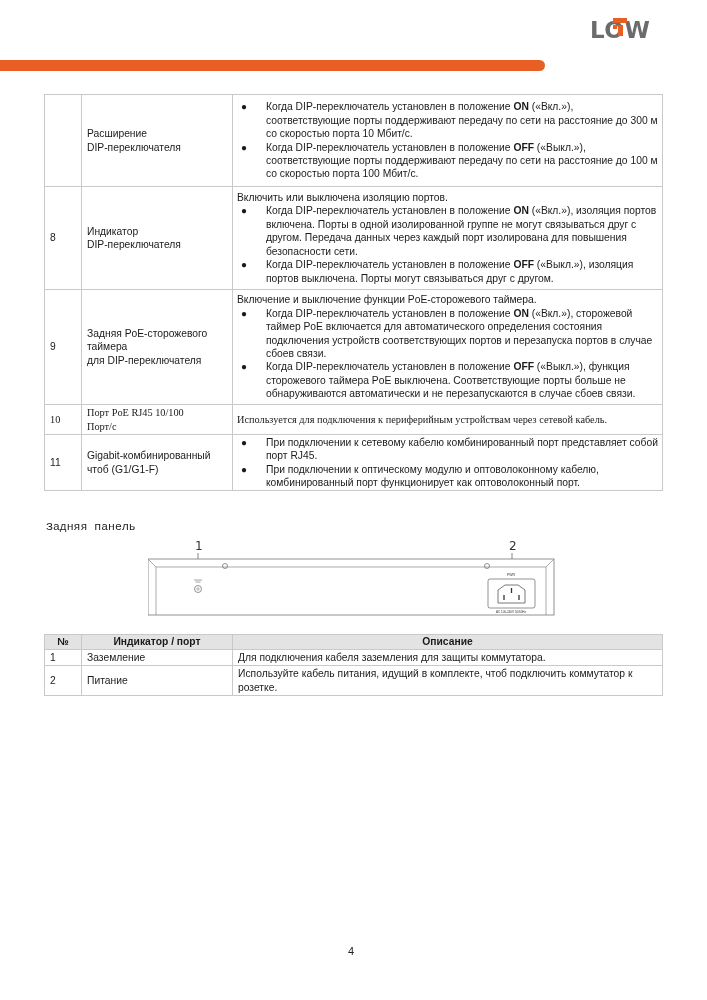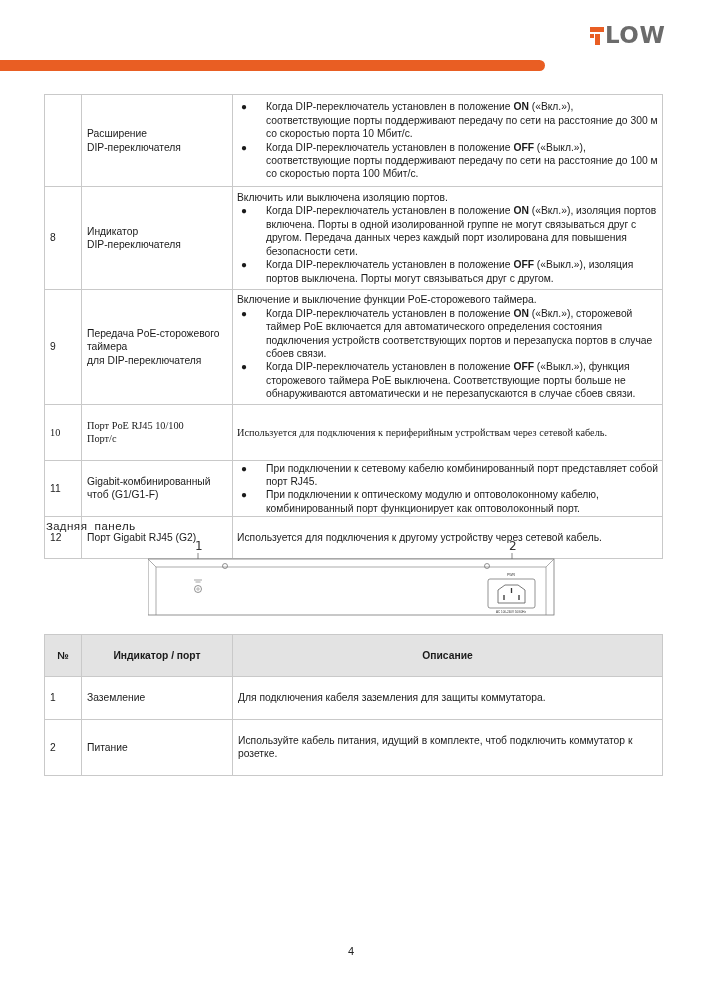--- a/index.html
+++ b/index.html
@@ -1,29 +1,29 @@
 <!DOCTYPE html>
 <html><head>
 <meta charset="utf-8">
 <style>
   * { box-sizing: border-box; margin: 0; padding: 0; }
   html, body { width: 707px; height: 1000px; background: #ffffff; overflow: hidden; }
   body { position: relative; font-family: "Liberation Sans", "DejaVu Sans", sans-serif; color: #1a1a1a; }
 
-  .logo { position: absolute; left: 590px; top: 22px; height: 26px; display: flex; align-items: center; }
+  .logo { position: absolute; left: 590px; top: 16px; height: 26px; display: flex; align-items: center; flex-direction: column; }
   .logo .mark { position: relative; width: 14px; height: 20px; margin-right: 1px; }
   .logo .mark .t1 { position: absolute; left: 0; top: 2px; width: 14px; height: 5px; background: #e95e23; }
   .logo .mark .t2 { position: absolute; left: 5px; top: 9px; width: 5px; height: 11px; background: #e95e23; }
   .logo .mark .t3 { position: absolute; left: 0; top: 9px; width: 4px; height: 4px; background: #e95e23; }
   .logo .word { font-family: "DejaVu Sans", sans-serif; font-weight: bold; font-size: 23px; letter-spacing: 0.5px; color: #6b6b6b; line-height: 1; }
 
   .orange-bar { position: absolute; left: 0; top: 60px; width: 545px; height: 11px; background: #e95e23; border-radius: 0 6px 6px 0; }
 
   table { border-collapse: collapse; position: absolute; font-size: 10.3px; line-height: 13.4px; }
-  td, th { border: 1px solid #c9c9c9; vertical-align: middle; padding: 14px 5px; text-align: left; }
+  td, th { border: 1px solid #c9c9c9; vertical-align: middle; padding: 0 5px; text-align: left; }
 
   #main-table { left: 44px; top: 94px; width: 619px; }
   #main-table .c-num { width: 37px; }
   #main-table .c-name { width: 151px; }
   #main-table .c-desc { padding: 0 4px; }
 
   .bul { display: flex; }
   .bul .dot { width: 29px; flex: 0 0 29px; padding-left: 4px; font-size: 10px; }
   .bul .txt { flex: 1; }
   b { font-weight: bold; }
@@ -85,21 +85,21 @@
           </div>
           <div class="bul">
             <span class="dot">●</span>
             <span class="txt"><span>Когда DIP-переключатель установлен в положение </span><b>OFF</b><span> («Выкл.»), изоляция портов выключена. Порты могут связываться друг с другом.</span></span>
           </div>
         </td>
       </tr>
       <tr style="height: 115px;">
         <td class="c-num">9</td>
         <td class="c-name">
-          <div>Передача PoE-сторожевого</div>
+          <div>Задняя PoE-сторожевого</div>
           <div>таймера</div>
           <div>для DIP-переключателя</div>
         </td>
         <td class="c-desc">
           <div>Включение и выключение функции PoE-сторожевого таймера.</div>
           <div class="bul">
             <span class="dot">●</span>
             <span class="txt"><span>Когда DIP-переключатель установлен в положение </span><b>ON</b><span> («Вкл.»), сторожевой таймер PoE включается для автоматического определения состояния подключения устройств соответствующих портов и перезапуска портов в случае сбоев связи.</span></span>
           </div>
           <div class="bul">
@@ -126,29 +126,20 @@
         </td>
         <td class="c-desc">
           <div class="bul">
             <span class="dot">●</span>
             <span class="txt"><span>При подключении к сетевому кабелю комбинированный порт представляет собой порт RJ45.</span><b></b><span></span></span>
           </div>
           <div class="bul">
             <span class="dot">●</span>
             <span class="txt"><span>При подключении к оптическому модулю и оптоволоконному кабелю, комбинированный порт функционирует как оптоволоконный порт.</span><b></b><span></span></span>
           </div>
-        </td>
-      </tr>
-      <tr style="height: 15px;">
-        <td class="c-num">12</td>
-        <td class="c-name">
-          <div>Порт Gigabit RJ45 (G2)</div>
-        </td>
-        <td class="c-desc">
-          <div>Используется для подключения к другому устройству через сетевой кабель.</div>
         </td>
       </tr>
     </tbody>
 </table>
 
 <div class="section-title">Задняя панель</div>
 
 <svg class="panel" viewBox="0 0 407 85" width="407" height="85">
   <text x="47" y="17" font-size="12" font-family="DejaVu Sans, sans-serif" fill="#333">1</text>
   <line x1="50" y1="20" x2="50" y2="48" stroke="#555" stroke-width="0.7"></line>

